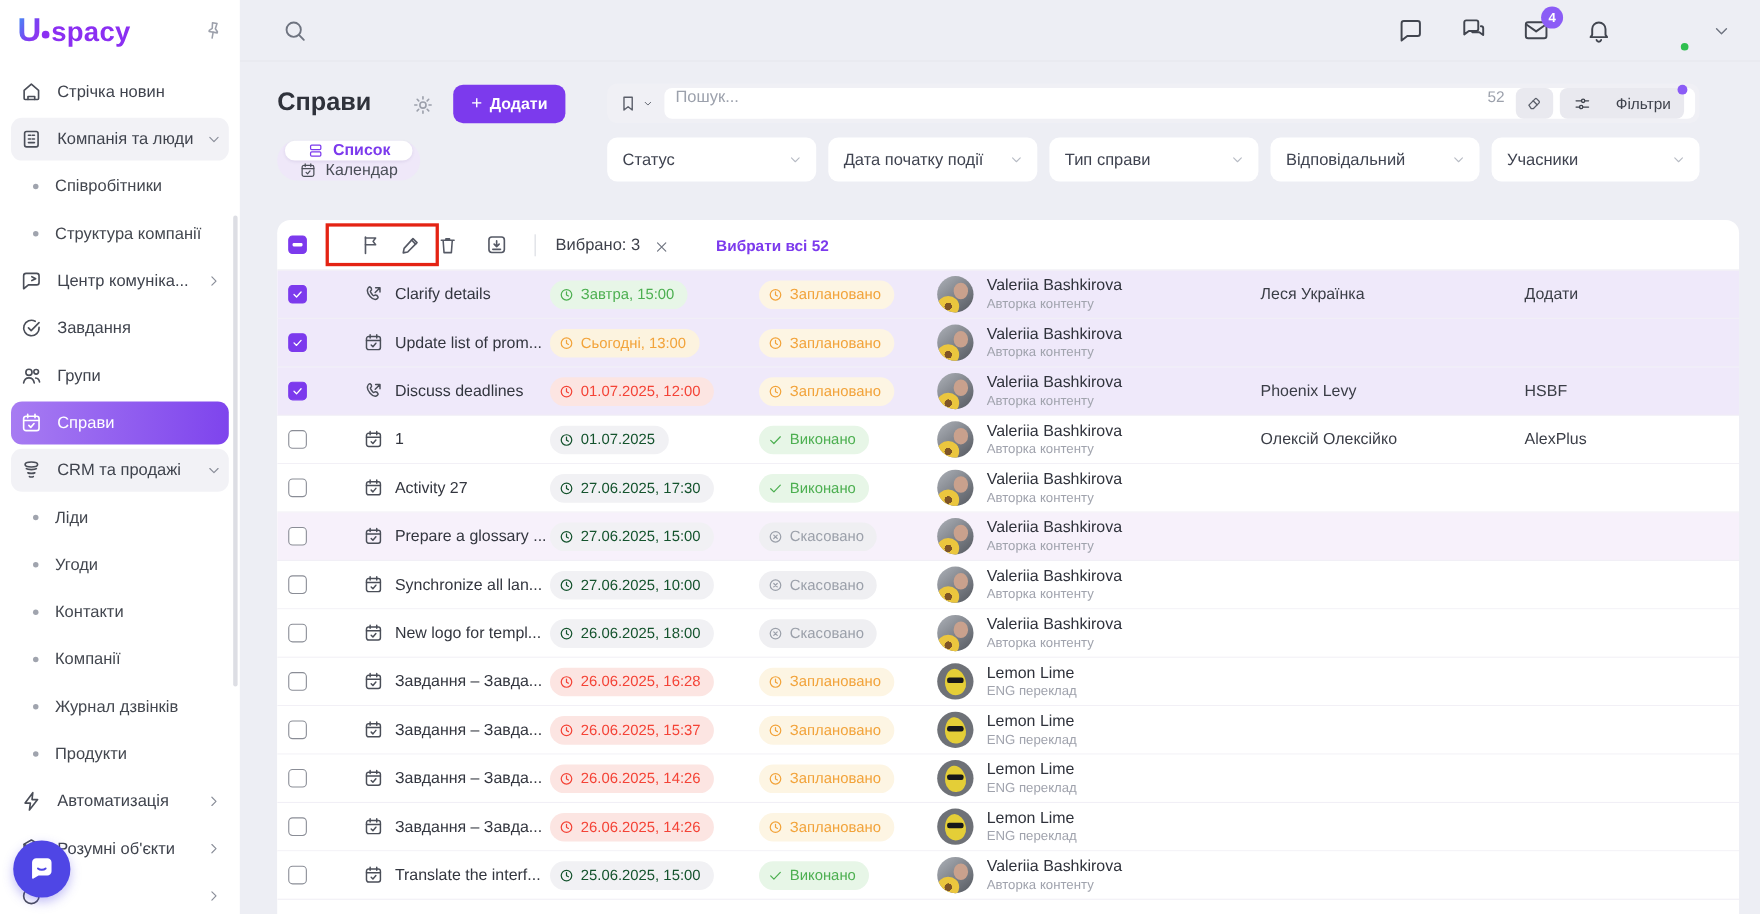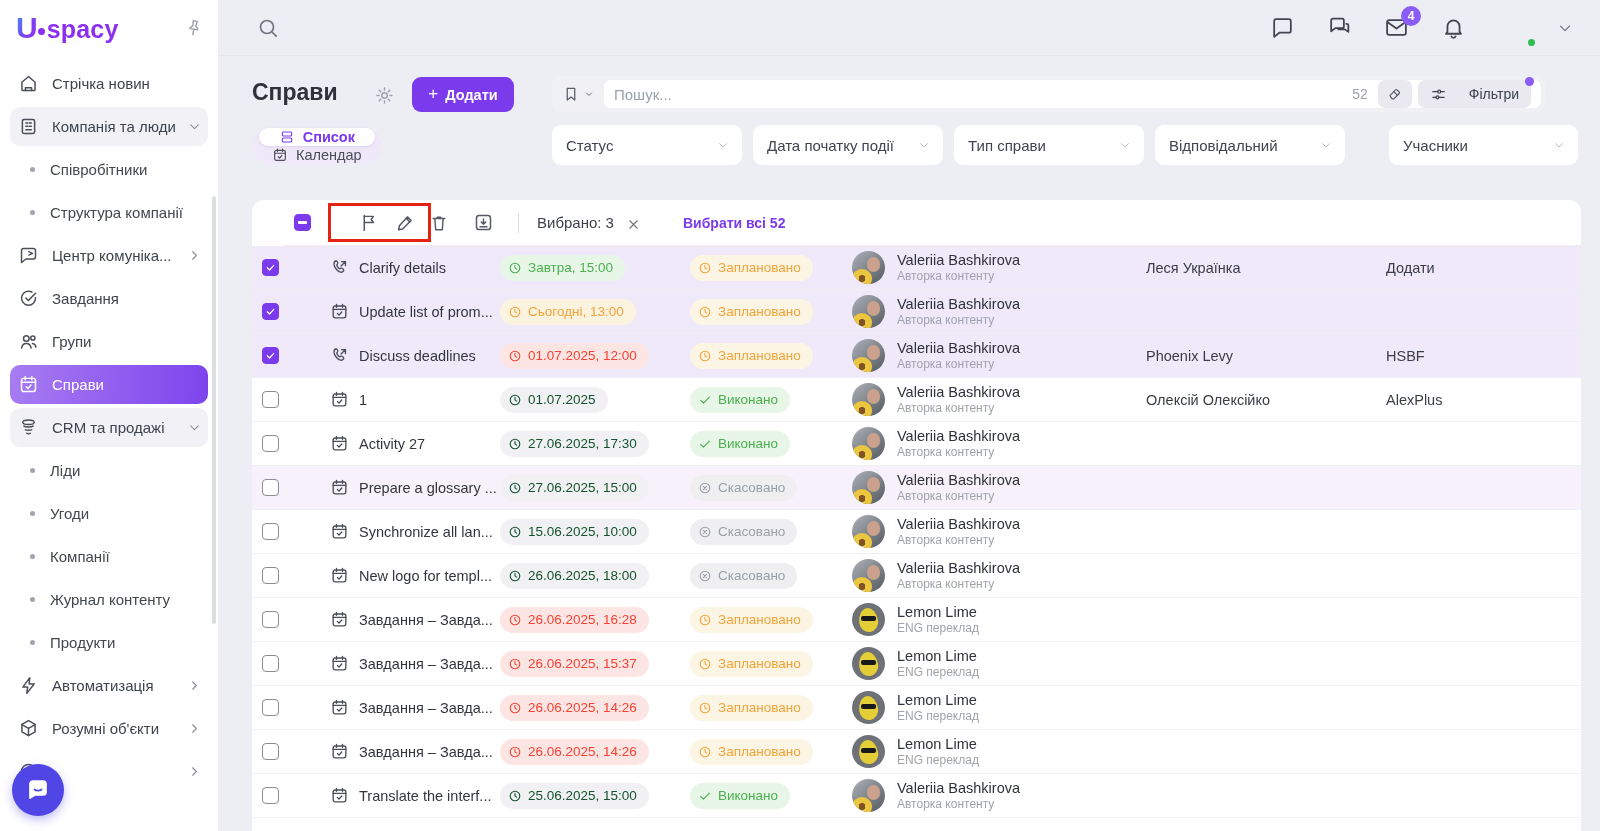--- a/index.html
+++ b/index.html
@@ -49,41 +49,41 @@
   #profile-chevron { color:#6F7480; cursor:pointer; margin-left:-12px; }
 
   
   #page-title { position:absolute; left:252px; top:79px; font-size:23px; font-weight:700; color:#2F323B; }
   #settings-gear { position:absolute; left:374px; top:85px; color:#9CA0AB; cursor:pointer; }
   #add-btn { position:absolute; left:412px; top:77px; width:102px; height:35px; background:#7C3AED; border:none; border-radius:9px; color:#fff; font-size:14.5px; font-weight:600; font-family:inherit; display:flex; align-items:center; justify-content:center; gap:7px; cursor:pointer; }
   #add-btn .plus { font-size:17px; font-weight:500; margin-top:-1px; }
 
   #search-wrap { position:absolute; left:552px; top:76px; width:993px; height:36px; background:#F0F0F5; border-radius:9px; display:flex; align-items:center; padding:0 4px 0 10px; }
   #saved-filter-btn { display:flex; align-items:center; gap:3px; color:#5B5F6A; cursor:pointer; padding-right:9px; }
-  #search-field { flex:1; height:28px; background:#fff; border-radius:7px; display:flex; align-items:center; padding:0 10px; }
+  #search-field { flex:1; height:28px; background:#fff; border-radius:7px; display:flex; align-items:flex-start; padding:0 10px; }
   #search-input { border:none; outline:none; flex:1; font-size:15px; font-family:inherit; color:#3A3E48; background:transparent; }
   #search-input::placeholder { color:#9CA1AC; }
   #search-count { color:#9CA1AC; font-size:14px; margin-right:10px; }
   #clear-search-btn { width:34px; height:28px; background:#E9E9EF; border-radius:7px; display:flex; align-items:center; justify-content:center; color:#5B5F6A; cursor:pointer; margin-right:6px; }
   #filters-btn { position:relative; height:28px; background:#E9E9EF; border-radius:7px; display:flex; align-items:center; gap:22px; padding:0 12px; color:#3E424C; font-size:14px; cursor:pointer; }
   #filters-btn .fdot { position:absolute; top:-3px; right:-3px; width:9px; height:9px; border-radius:50%; background:#8B5CF6; }
 
   
   #view-tabs { position:absolute; left:252px; top:128px; height:36px; background:#EFE8F9; border-radius:18px; display:flex; align-items:center;flex-direction:column; }
   .vtab { height:36px; display:flex; align-items:center; gap:8px; padding:0 20px; border-radius:18px; font-size:14.5px; color:#4A4E57; cursor:pointer; }
   .vtab svg { width:16px; height:16px; }
   .vtab.active { background:#fff; color:#7C3AED; font-weight:600; box-shadow:0 1px 3px rgba(60,30,120,.10); }
   #filter-selects { position:absolute; left:552px; top:125px; display:flex; gap:11px; }
   .fselect { width:190px; height:40px; background:#fff; border-radius:9px; display:flex; align-items:center; padding:0 12px 0 14px; font-size:15px; color:#3F4350; cursor:pointer; }
-  .fselect:last-child { width:189px;margin-left:33px; }
+  .fselect:last-child { width:189px; }
   .fselect .chev { margin-left:auto; color:#B7BBC4; }
 
   
   #table-panel { position:absolute; left:252px; top:200px; width:1329px; height:631px; background:#fff; border-radius:12px 12px 0 0; overflow:hidden; }
-  #bulk-toolbar { height:46px; display:flex; align-items:center; border-bottom:1px solid #ECECF1; position:relative; padding-left:10px;margin-left:32px; }
+  #bulk-toolbar { height:46px; display:flex; align-items:center; border-bottom:1px solid #ECECF1; position:relative; padding-left:10px; }
   .cb { width:17px; height:17px; border:1.6px solid #8A8D96; border-radius:4px; background:#fff; cursor:pointer; flex:0 0 auto; display:flex; align-items:center; justify-content:center; }
   .cb.checked, .cb.indet { background:#7C3AED; border-color:#7C3AED; color:#fff; }
   .cb svg { width:11px; height:11px; stroke-width:2.6; }
   .cb.indet::after { content:''; width:9px; height:2.4px; background:#fff; border-radius:1px; }
   .tool-ic { color:#555965; cursor:pointer; margin:0 0 0 26px; }
   #annotation-box { position:absolute; left:44px; top:3px; width:103px; height:39px; border:3px solid #E42313; pointer-events:none; }
   #toolbar-divider { width:1px; height:20px; background:#D8DAE0; margin:0 18px 0 24px; }
   #selected-label { font-size:15px; color:#3E414B; }
   #clear-selection { color:#6F7480; cursor:pointer; margin:3px 0 0 12px; }
   #select-all { font-size:14px; font-weight:600; color:#7C3AED; cursor:pointer; margin-left:42px; }
@@ -231,26 +231,31 @@
     <span class="nlabel">Ліди</span>
 
   </div>
       <div class="nav-item sub">
 
     <span class="nlabel">Угоди</span>
 
   </div>
       <div class="nav-item sub">
 
+    <span class="nlabel">Контакти</span>
+
+  </div>
+      <div class="nav-item sub">
+
     <span class="nlabel">Компанії</span>
 
   </div>
       <div class="nav-item sub">
 
-    <span class="nlabel">Журнал контенту</span>
+    <span class="nlabel">Журнал дзвінків</span>
 
   </div>
       <div class="nav-item sub">
 
     <span class="nlabel">Продукти</span>
 
   </div>
       <div class="nav-item">
     <span class="nicon">
           <svg class="ic" viewBox="0 0 24 24" width="21" height="21">
@@ -762,21 +767,21 @@
           </span>
       <span>Synchronize all lan...</span>
     </span>
     <span class="c-date"><span class="pill gray">
             <span class="pi">
               <svg class="ic" viewBox="0 0 24 24">
                 <circle cx="12" cy="12" r="8.2"></circle>
                 <path d="M12 7.5v4.7l3 1.7"></path>
               </svg>
             </span>
-            <span class="pt">15.06.2025, 10:00</span>
+            <span class="pt">27.06.2025, 10:00</span>
           </span></span>
     <span class="c-status"><span class="pill cancelled">
             <span class="pi">
               <svg class="ic" viewBox="0 0 24 24">
                 <circle cx="12" cy="12" r="8.2"></circle>
                 <path d="m9.3 9.3 5.4 5.4m0-5.4-5.4 5.4"></path>
               </svg>
             </span>
             <span class="pt">Скасовано</span>
           </span></span>

